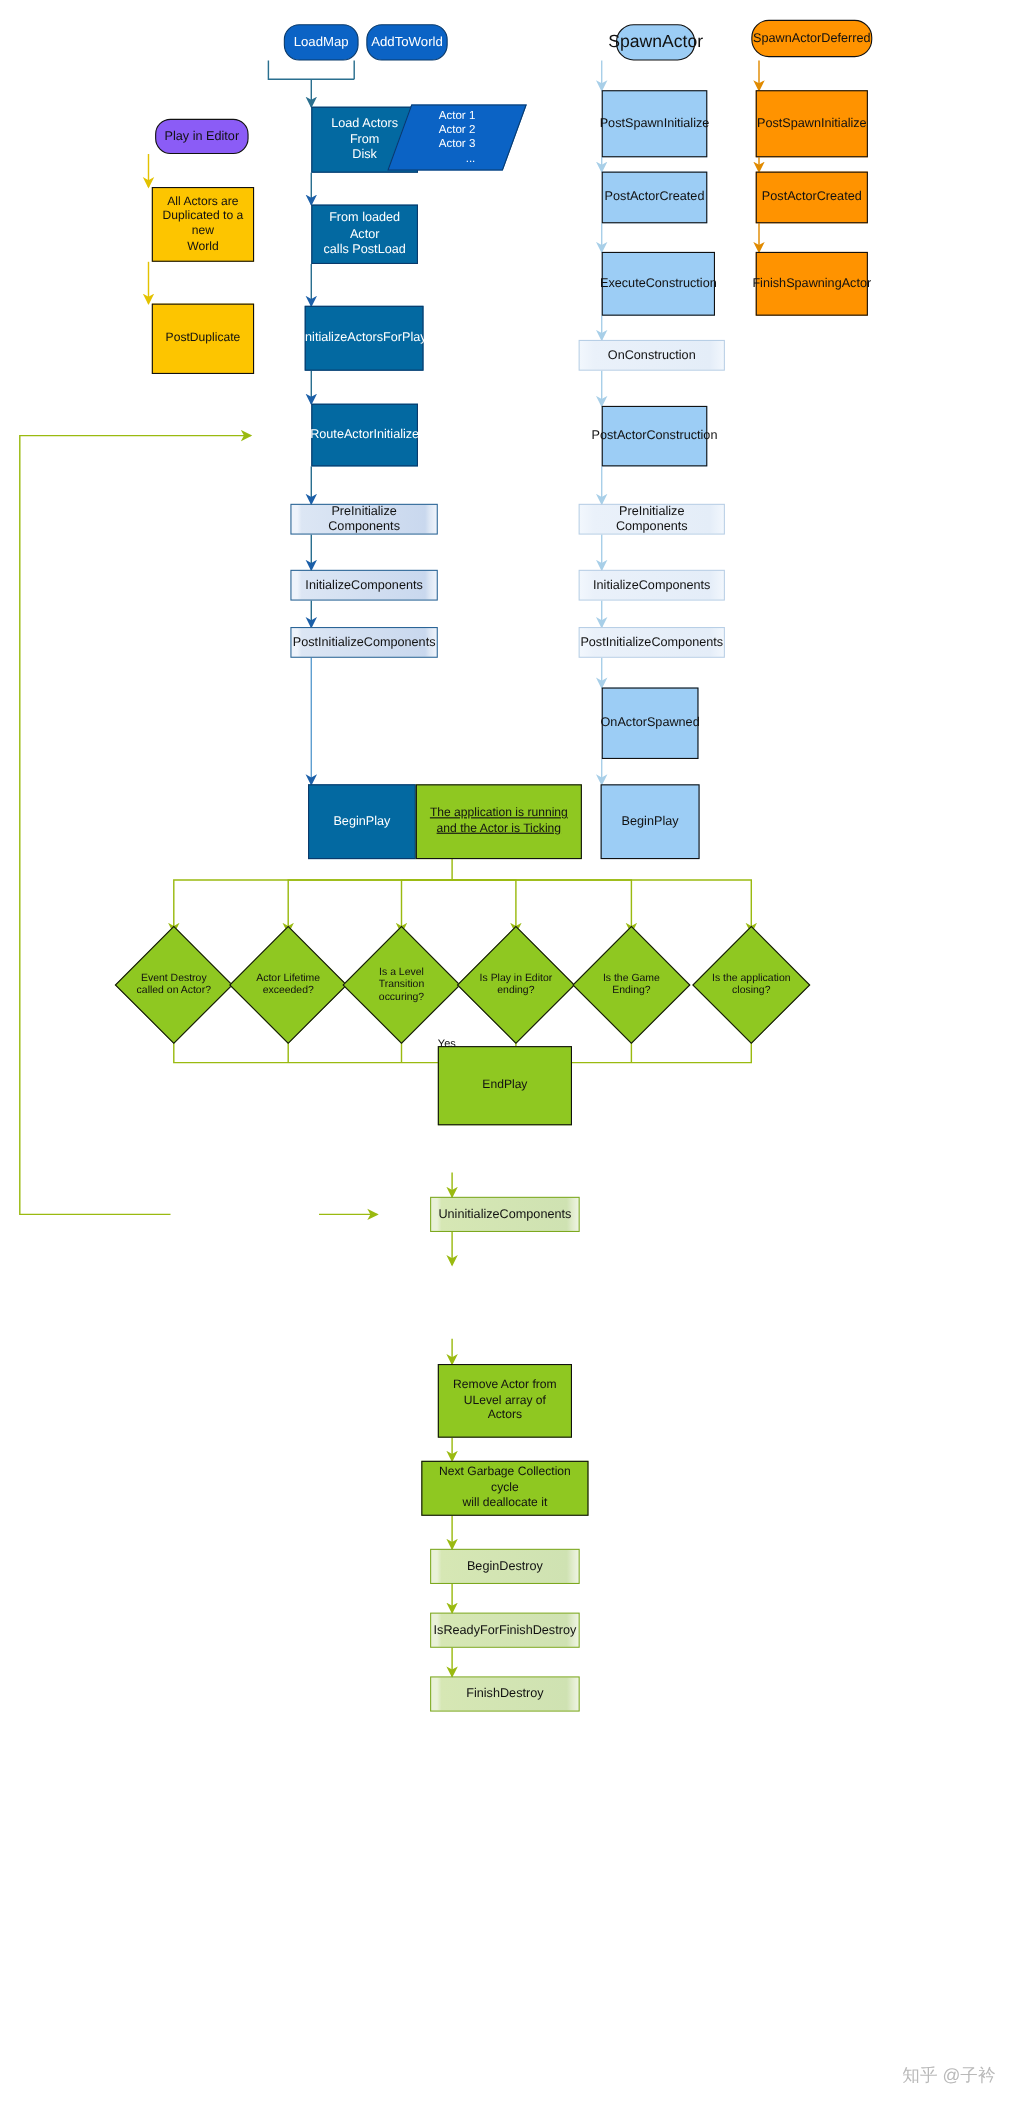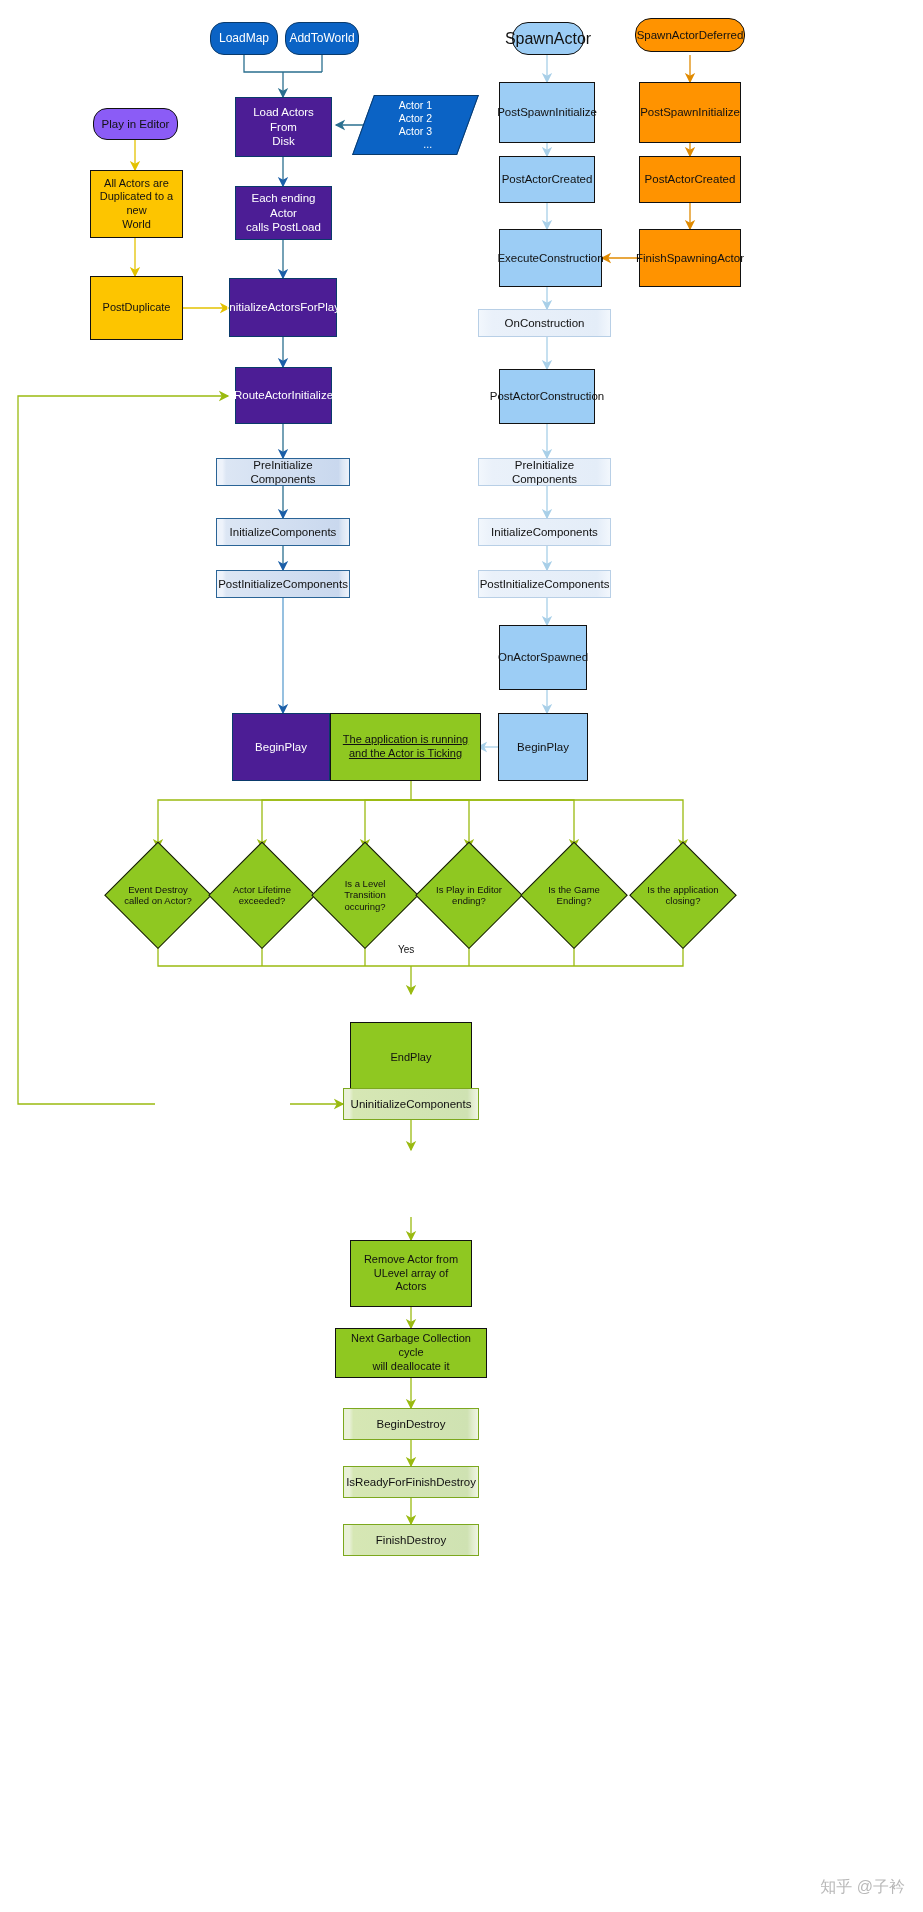--- a/index.html
+++ b/index.html
@@ -2,25 +2,25 @@
 <html><head>
 <meta charset="utf-8">
 <style>
   html,body{margin:0;padding:0;background:#ffffff;}
   body{width:923px;height:1912px;position:relative;overflow:hidden;
        font-family:"Liberation Sans","DejaVu Sans",sans-serif;}
   #stage{position:absolute;left:0;top:0;width:923px;height:1912px;}
   svg#wires{position:absolute;left:0;top:0;width:923px;height:1912px;pointer-events:none;}
 
   .node{position:absolute;box-sizing:border-box;display:flex;align-items:center;
-        justify-content:center;text-align:center;line-height:1.25;z-index:3;}
+        justify-content:center;text-align:center;line-height:1.25;z-index:3;margin-left:48px;}
   .node span{display:block;padding:0 3px;white-space:pre-line;}
 
   
-  .blue-dark{background:#4c1d95;border:1px solid #0a3a6b;color:#ffffff;font-size:11.5px;}
+  .blue-dark{background:#0369a1;border:1px solid #0a3a6b;color:#ffffff;font-size:11.5px;}
   .blue-dark-round{background:#0b63c5;border:1px solid #0a3a6b;color:#ffffff;font-size:12px;border-radius:14px;}
   .blue-light{background:#9ccdf5;border:1px solid #111111;color:#111111;font-size:11.5px;}
   .blue-light-round{background:#9ccdf5;border:1px solid #111111;color:#111111;font-size:16px;border-radius:16px;}
   .yellow{background:#fdc500;border:1px solid #111111;color:#111111;font-size:11px;}
   .yellow-round{background:#8b5cf6;border:1px solid #111111;color:#111111;font-size:11.5px;border-radius:14px;}
   .orange{background:#ff9300;border:1px solid #111111;color:#111111;font-size:11.5px;}
   .orange-round{background:#ff9300;border:1px solid #111111;color:#111111;font-size:11.5px;border-radius:16px;}
   .green{background:#8fc821;border:1px solid #111111;color:#111111;font-size:11px;}
   .grad{background:linear-gradient(to right,#eef3fb 0%,#eef3fb 4%,#dce6f4 7%,#c9d8ee 92%,#dce6f4 95%,#eef3fb 100%);
         border:1px solid #2a6496;color:#111111;font-size:11.5px;}
@@ -163,21 +163,21 @@
 
   <div class="para" style="left:363px;top:95px;width:105px;height:60px;">
     <div class="skew"></div>
     <div class="txt">Actor 1
 Actor 2
 Actor 3
 ...</div>
   </div>
 
   <div class="node blue-dark" style="left:235px;top:186px;width:97px;height:54px;">
-    <span>Each ending Actor
+    <span>From loaded Actor
 calls PostLoad</span>
   </div>
   <div class="node blue-dark" style="left:229px;top:278px;width:108px;height:59px;">
     <span>InitializeActorsForPlay</span>
   </div>
   <div class="node blue-dark" style="left:235px;top:367px;width:97px;height:57px;">
     <span>RouteActorInitialize</span>
   </div>
   <div class="node grad" style="left:216px;top:458px;width:134px;height:28px;">
     <span>PreInitialize Components</span>
@@ -283,21 +283,21 @@
 Ending?</div>
   </div>
   <div class="dia" style="left:631px;top:843px;width:104px;height:104px;">
     <div class="sq"></div>
     <div class="txt">Is the application
 closing?</div>
   </div>
 
   <div class="edge-label" style="left:398px;top:944px;">Yes</div>
 
-  <div class="node green" style="left:350px;top:1022px;width:122px;height:72px;">
+  <div class="node green" style="left:350px;top:951px;width:122px;height:72px;">
     <span>EndPlay</span>
   </div>
   <div class="node grad-green" style="left:343px;top:1088px;width:136px;height:32px;">
     <span>UninitializeComponents</span>
   </div>
   <div class="node green" style="left:350px;top:1240px;width:122px;height:67px;">
     <span>Remove Actor from
 ULevel array of
 Actors</span>
   </div>

